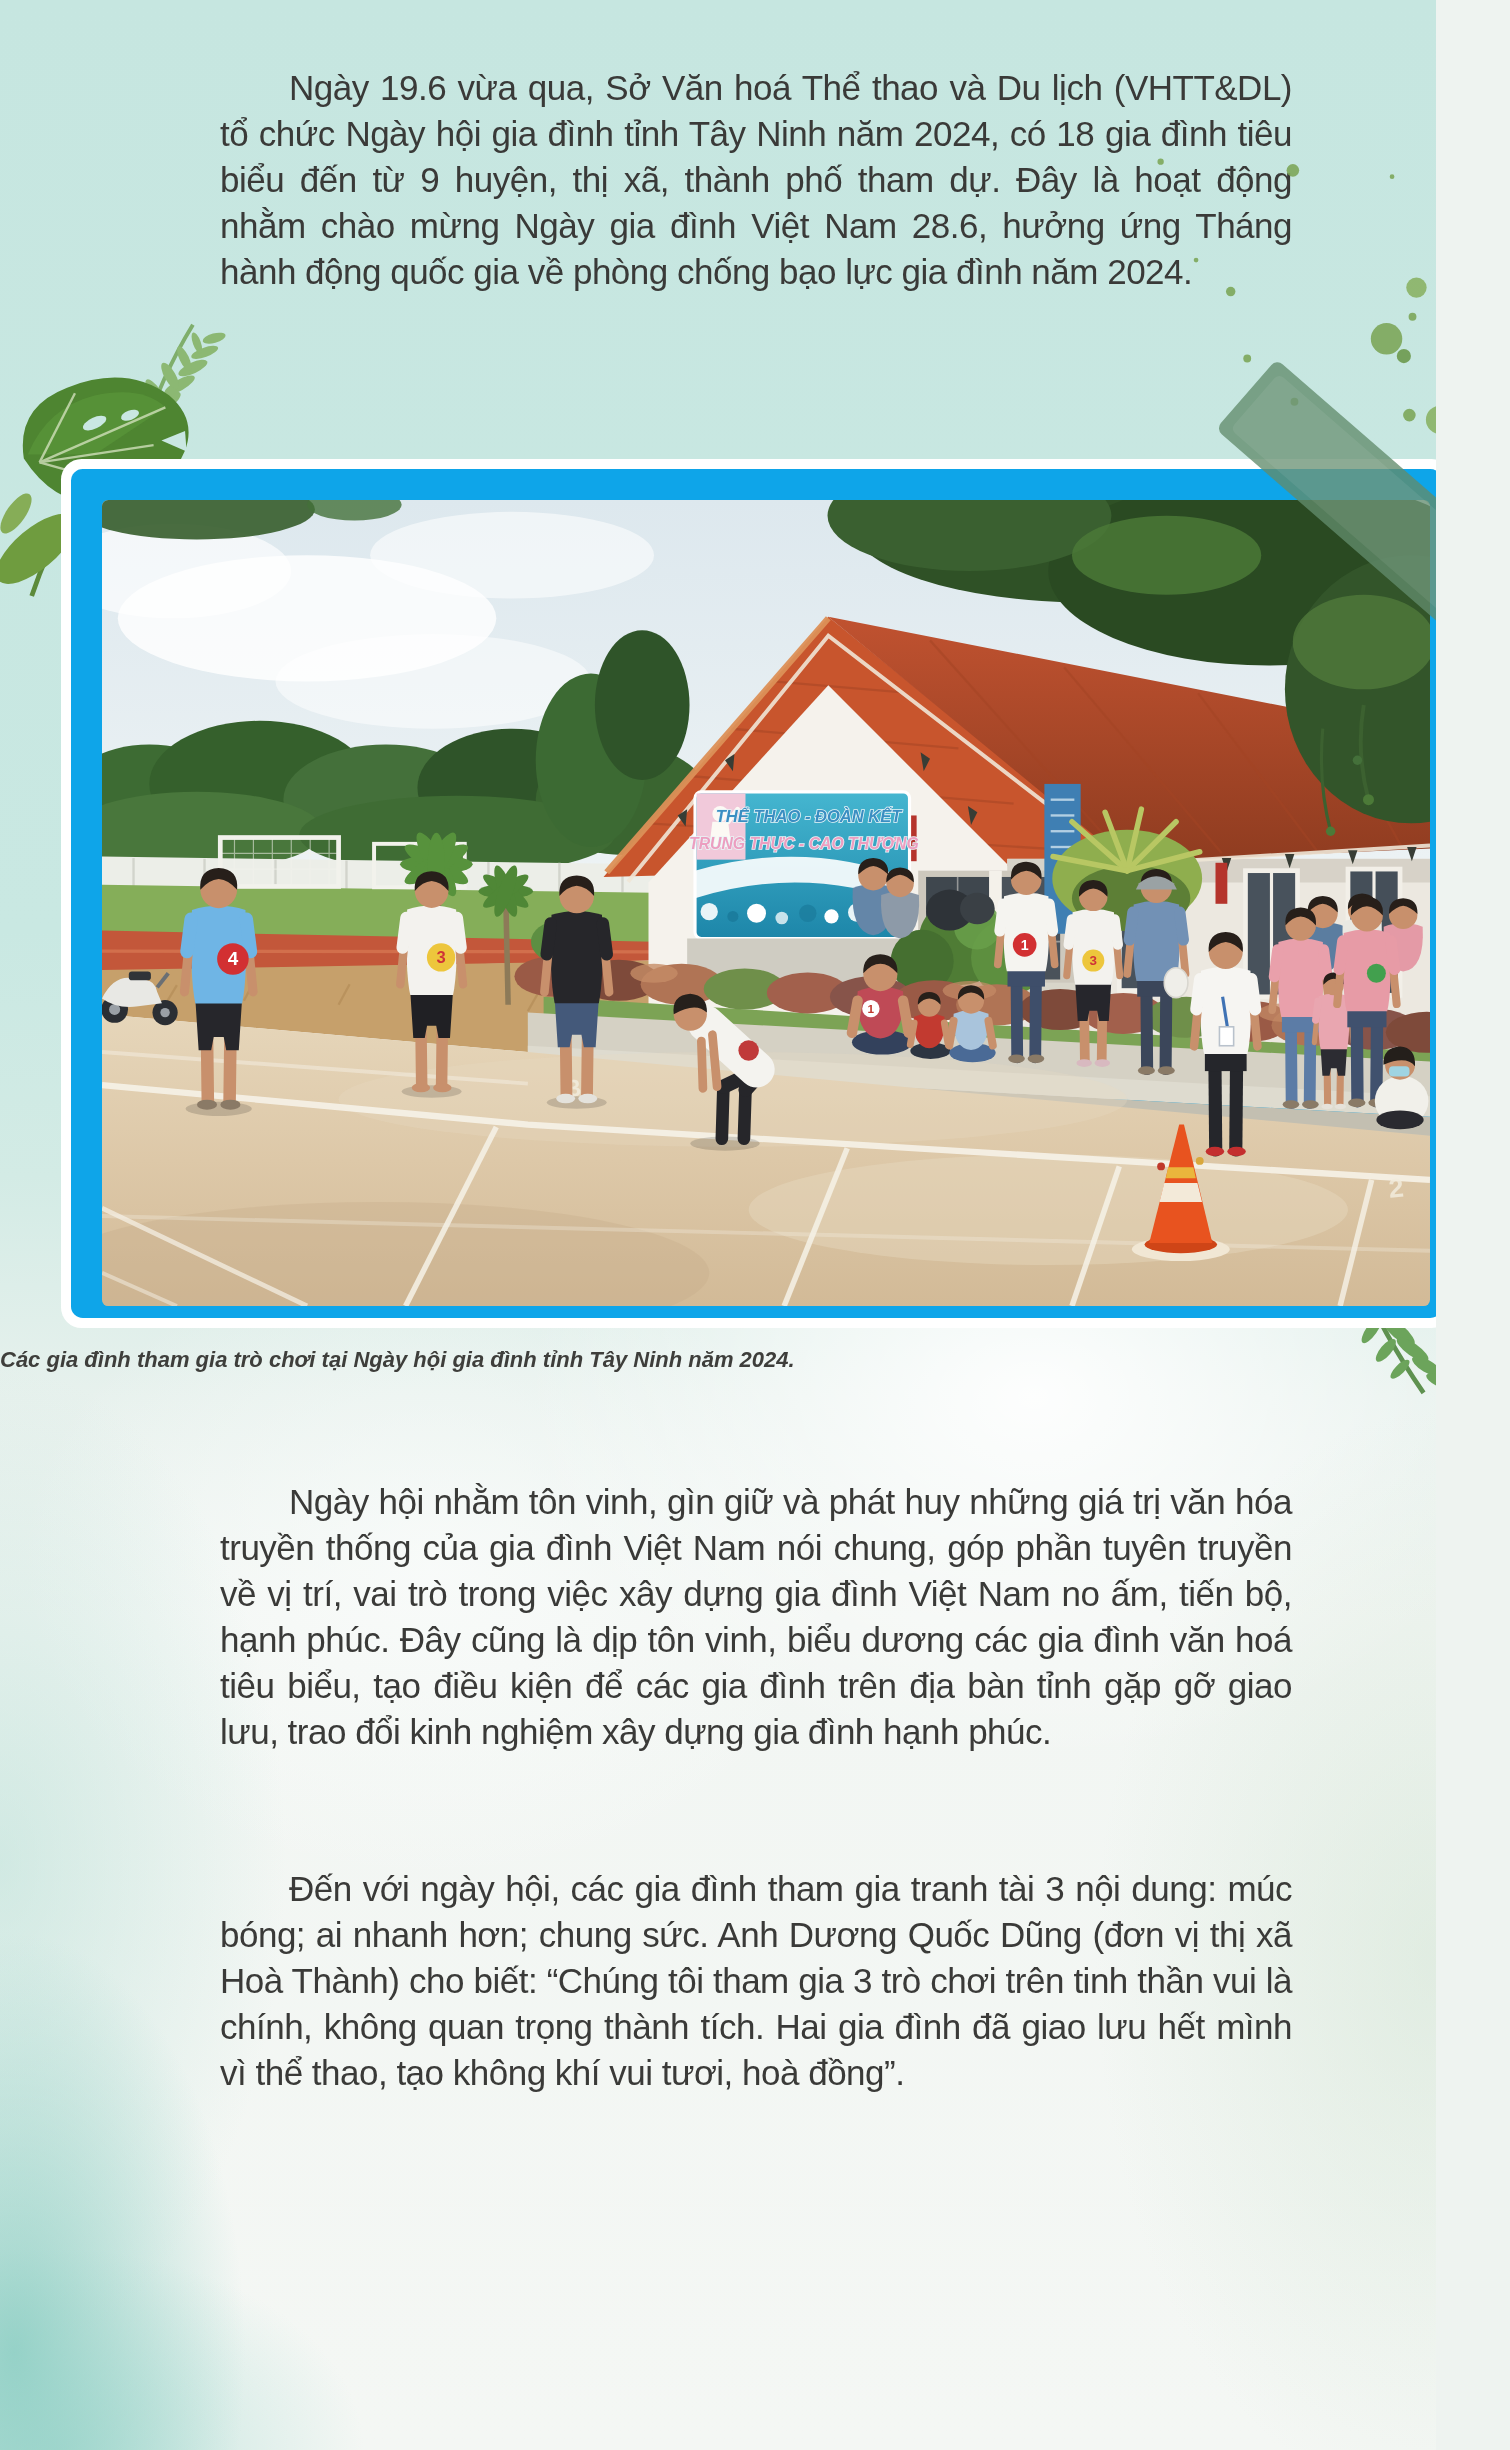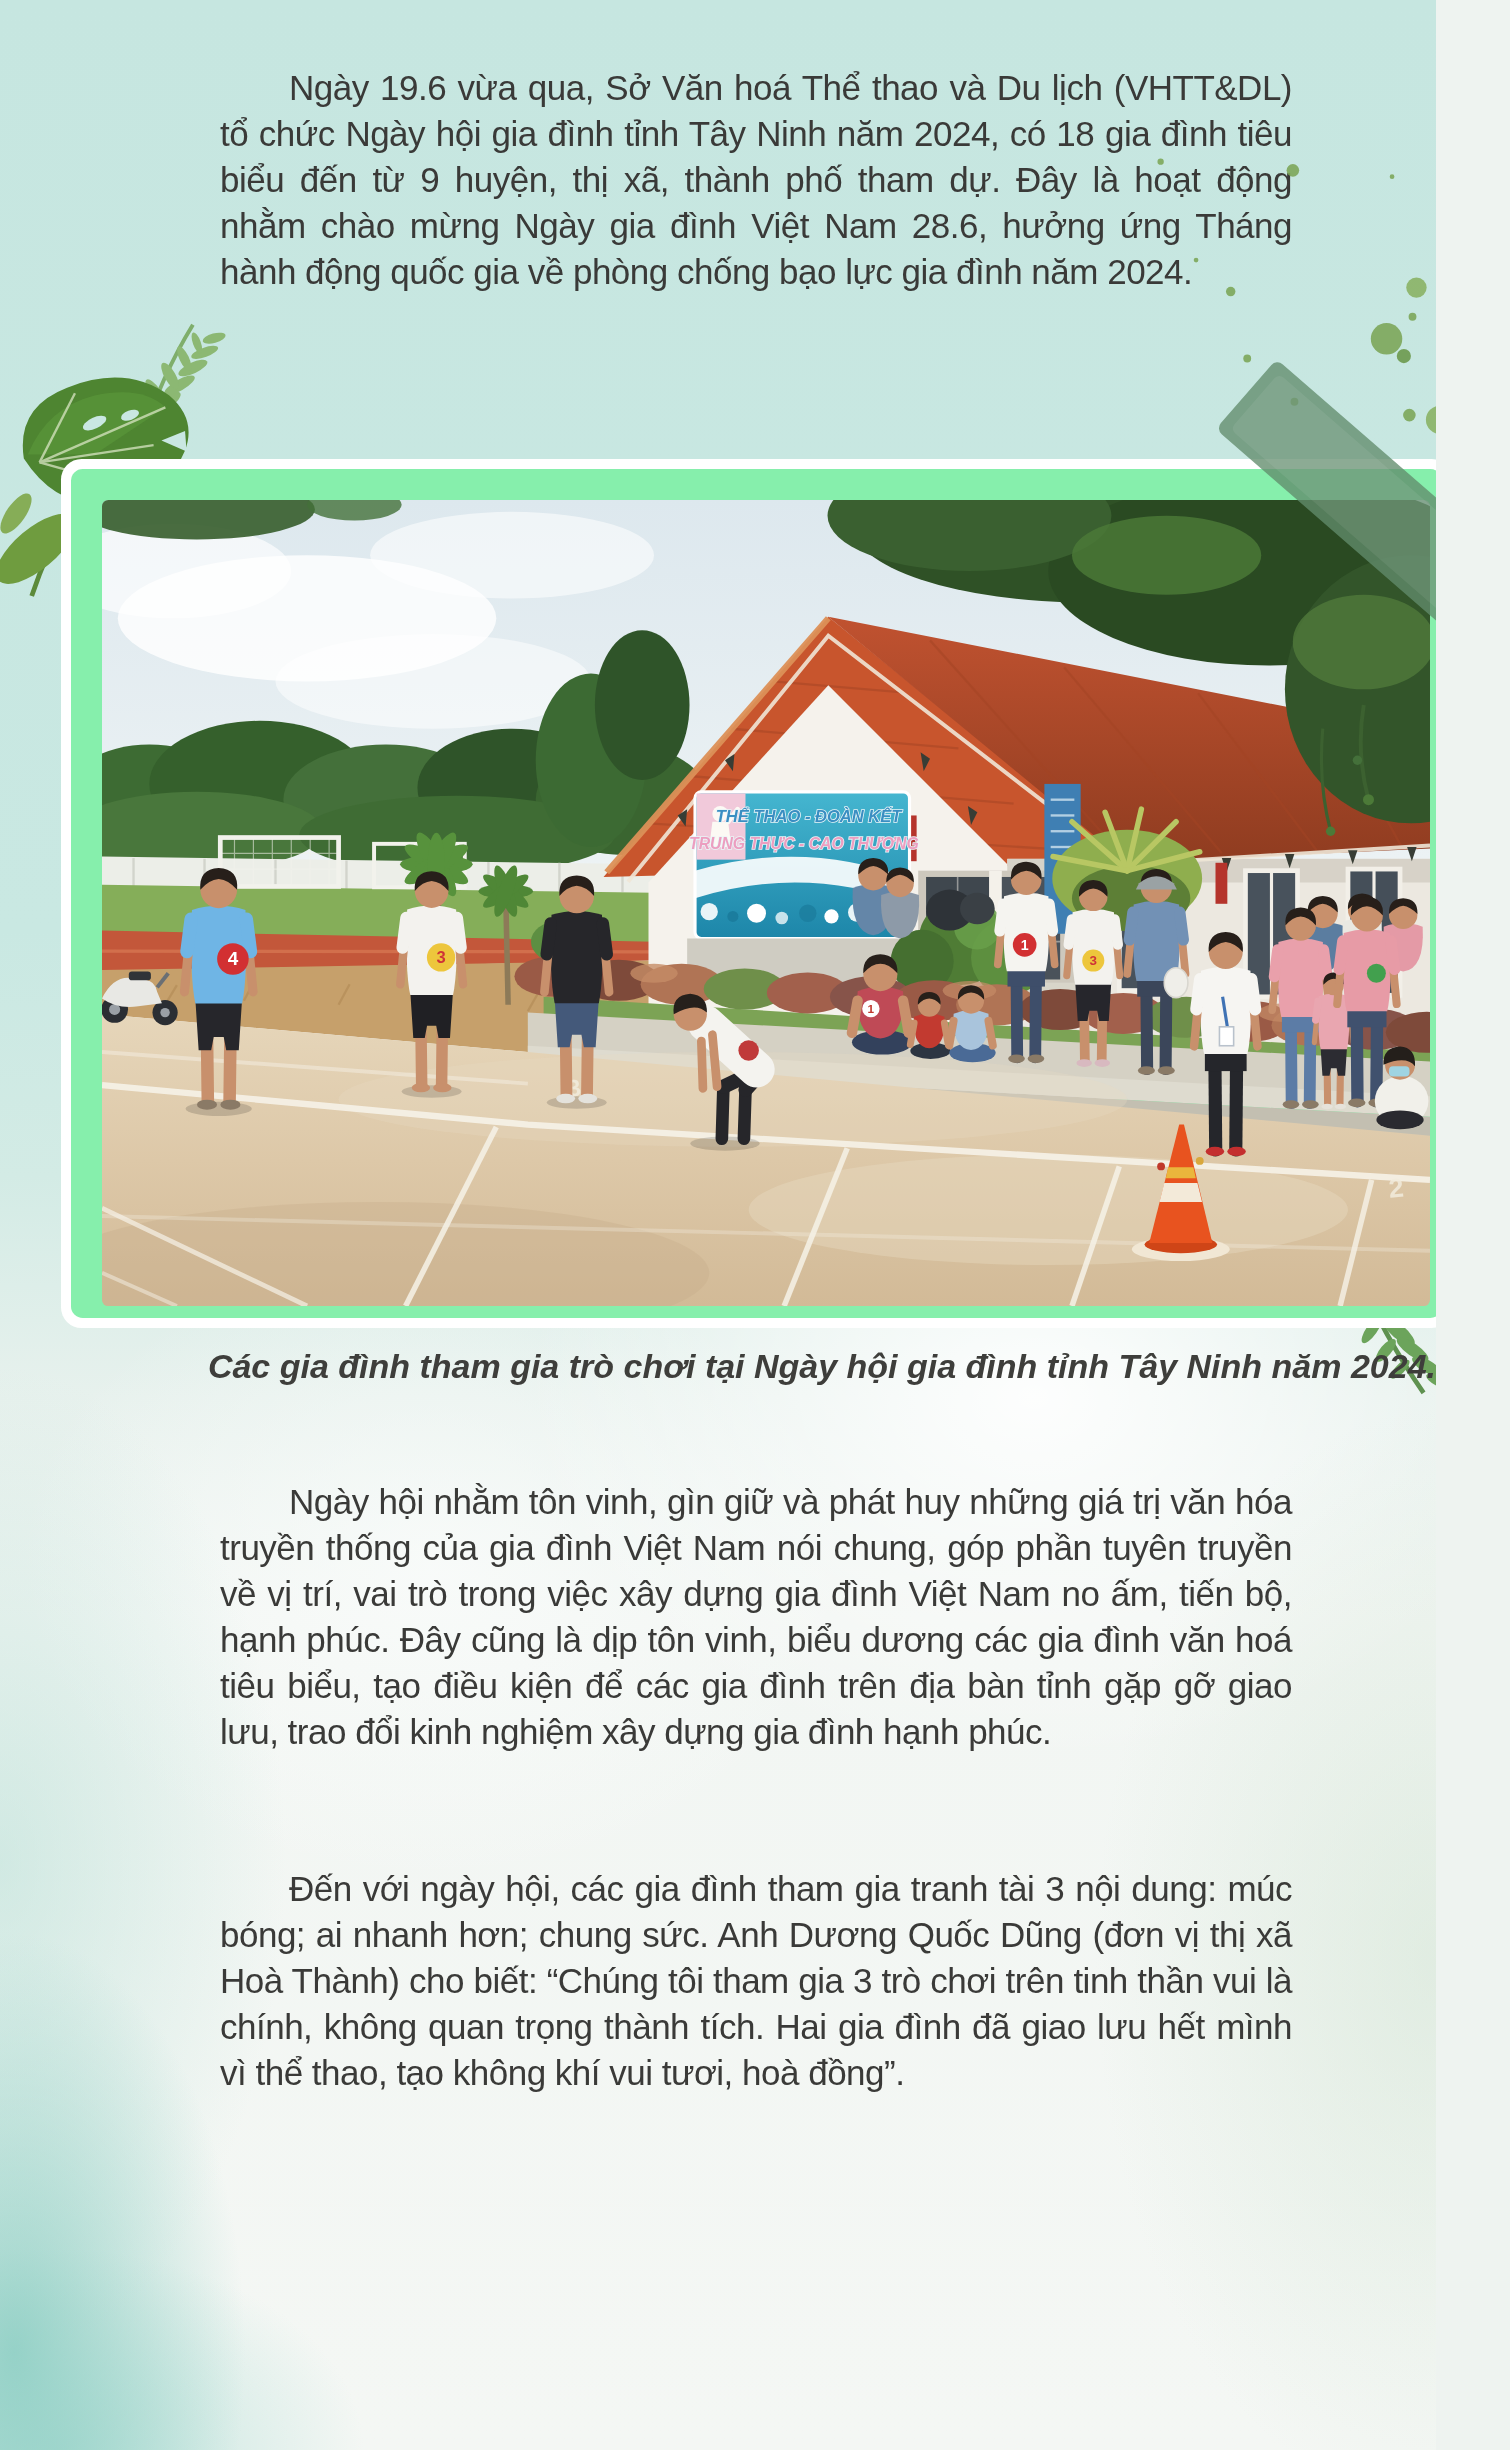--- a/index.html
+++ b/index.html
@@ -9,26 +9,26 @@
           radial-gradient(330px 598px at 1% 96%, rgba(138,205,194,0.85), rgba(138,205,194,0) 70%),
           radial-gradient(409px 268px at 4% 100%, rgba(150,212,202,0.6), rgba(150,212,202,0) 75%),
           radial-gradient(409px 708px at 0% 76%, rgba(175,220,210,0.5), rgba(175,220,210,0) 70%),
           radial-gradient(488px 787px at 100% 80%, rgba(202,224,204,0.45), rgba(202,224,204,0) 70%),
           radial-gradient(787px 566px at 72% 57%, rgba(255,255,255,0.92), rgba(255,255,255,0) 65%),
           radial-gradient(645px 488px at 30% 64%, rgba(250,252,251,0.8), rgba(250,252,251,0) 65%),
           linear-gradient(180deg,#c6e6e0 0%,#c9e8e2 38%,#d3ebe5 48%,#e7f1ed 57%,#f2f6f3 66%,#f4f7f4 100%);}
   .para{position:absolute;left:220px;width:1072px;margin:0;font-size:35px;line-height:46px;
         letter-spacing:-0.5px;color:#3a3a38;text-align:justify;text-indent:69px;}
   .p1{top:65px}.p2{top:1479px}.p3{top:1866px}.p4{top:2192px}
-  .caption{position:absolute;top:1347px;left:0;width:100%;margin:0;text-align:right;
-           font-size:34px;font-weight:bold;font-style:italic;color:#3e3e3b;z-index:2;}
+  .caption{position:absolute;top:1347px;left:0;width:100%;margin:0;text-align:left;
+           font-size:22px;font-weight:bold;font-style:italic;color:#3e3e3b;z-index:2;}
   .photo-card{position:absolute;left:61px;top:459px;width:1391px;height:869px;margin:0;
               background:#ffffff;border-radius:20.5px;z-index:2;}
   .photo-mat{position:absolute;left:10.2px;top:10.2px;right:10.2px;bottom:10.2px;
-             background:#86efac;border-radius:11.8px;text-align:right;}
+             background:#0ea5e9;border-radius:11.8px;text-align:right;}
   .photo-svg{position:absolute;left:31px;top:31px;width:1328px;height:806px;}
   .decor{position:absolute;overflow:visible;}
   #decor-tl{left:0;top:313px;width:260px;height:346px;z-index:1;}
   #decor-splat{left:1133px;top:142px;width:378px;height:488px;z-index:1;}
   #decor-tape{left:1231px;top:321px;width:279px;height:370px;z-index:3;}
   #decor-br{left:1290px;top:1157px;width:220px;height:283px;z-index:1;}
   
   .leg{stroke:var(--leg,#c8906c);stroke-width:15;stroke-linecap:round}
   .pleg{stroke:var(--pants,#30405c);stroke-width:17;stroke-linecap:round}
   .shoe{fill:var(--shoe,#8a7a66)}

